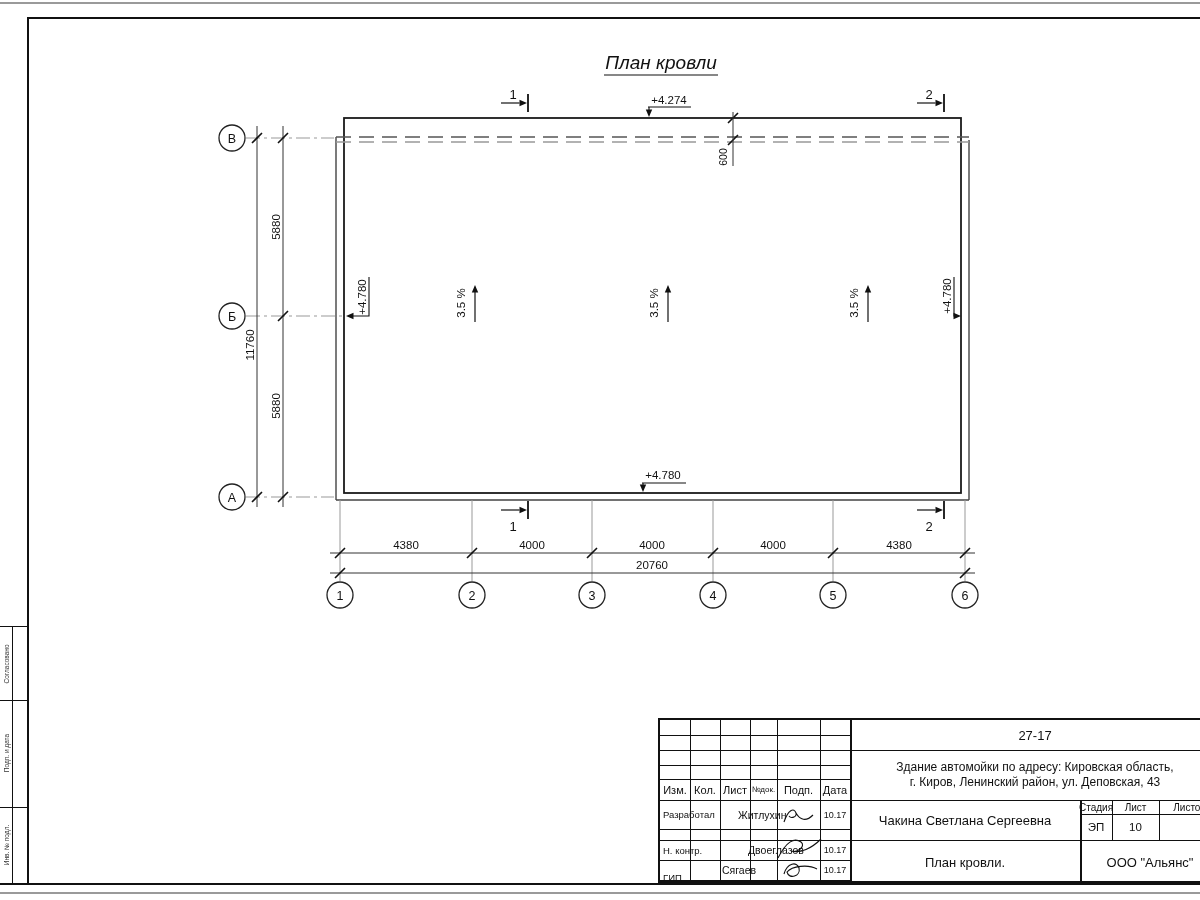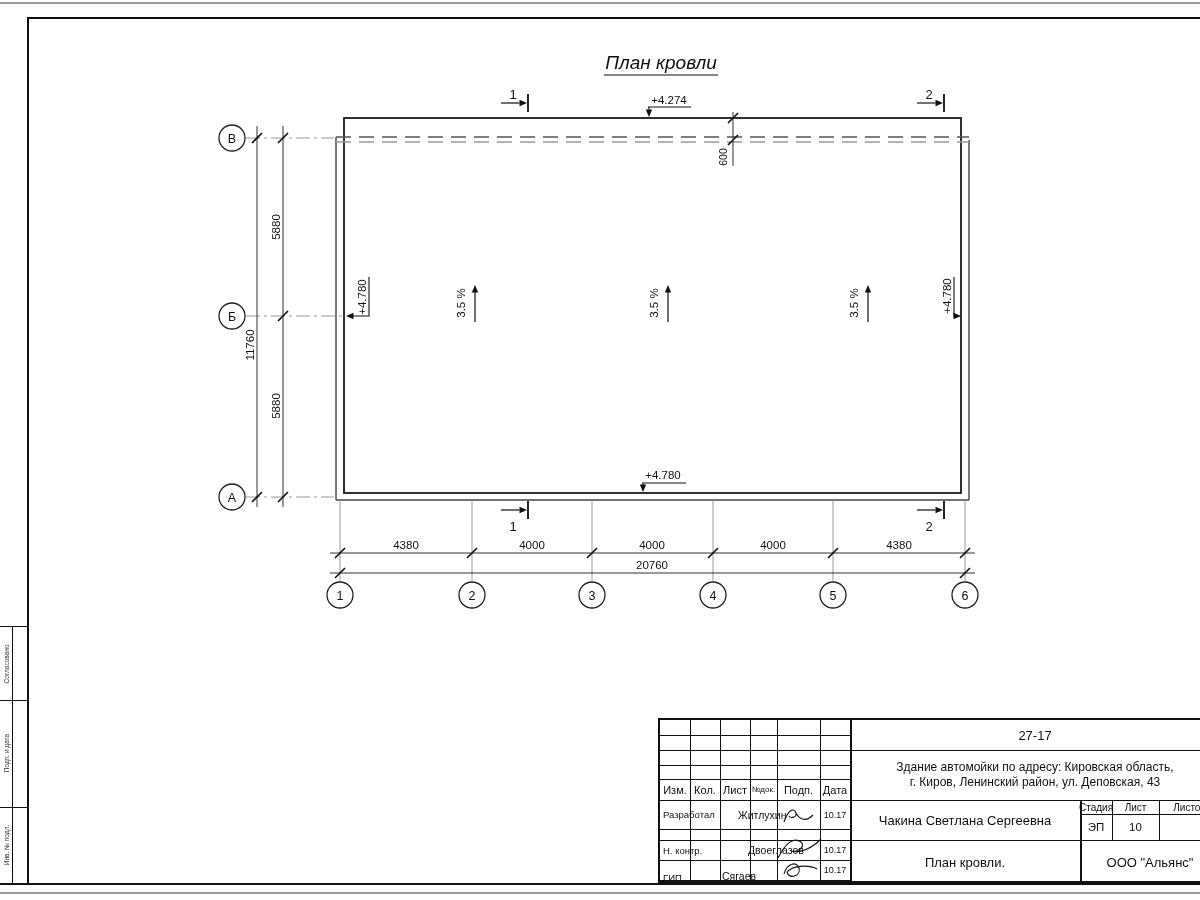--- a/index.html
+++ b/index.html
@@ -191,21 +191,21 @@
 
     <div class="cell left" style="left:3px;top:80px;width:56px;height:29px;font-size:9.5px;text-align:right;">Разработал</div>
     <div class="cell left" style="left:62px;top:80px;width:55px;height:29px;font-size:10.5px;padding-left:16px;">Житлухин</div>
     <div class="cell" style="left:160px;top:80px;width:30px;height:29px;font-size:9px;">10.17</div>
 
     <div class="cell left" style="left:3px;top:120px;width:56px;height:20px;font-size:9.5px;">Н. контр.</div>
     <div class="cell left" style="left:76px;top:120px;width:55px;height:20px;font-size:10.5px;padding-left:12px;">Двоеглазов</div>
     <div class="cell" style="left:160px;top:120px;width:30px;height:20px;font-size:9px;">10.17</div>
 
     <div class="cell left" style="left:3px;top:140px;width:56px;height:35px;font-size:9.5px;text-decoration:underline;">ГИП</div>
-    <div class="cell left" style="left:62px;top:140px;width:55px;height:32px;font-size:10.5px;text-align:right;">Сягаев</div>
+    <div class="cell left" style="left:62px;top:140px;width:55px;height:19px;font-size:10.5px;text-align:right;">Сягаев</div>
     <div class="cell" style="left:160px;top:140px;width:30px;height:20px;font-size:9px;">10.17</div>
 
     <svg class="abs" style="left:120px;top:84px;" width="40" height="24" viewBox="0 0 40 24">
       <path d="M4,18 C8,6 14,3 16,9 C17,13 11,15 9,12 M16,9 C20,16 26,18 33,11" fill="none" stroke="#111" stroke-width="1.1"></path>
     </svg>
     <svg class="abs" style="left:116px;top:114px;" width="48" height="28" viewBox="0 0 48 28">
       <path d="M2,24 C10,8 18,3 25,8 C30,12 22,19 15,17 C24,20 36,14 45,5" fill="none" stroke="#111" stroke-width="1.1"></path>
     </svg>
     <svg class="abs" style="left:118px;top:138px;" width="44" height="24" viewBox="0 0 44 24">
       <path d="M6,16 C9,5 19,3 21,10 C23,18 11,22 9,14 C14,8 30,6 39,11" fill="none" stroke="#111" stroke-width="1.1"></path>

